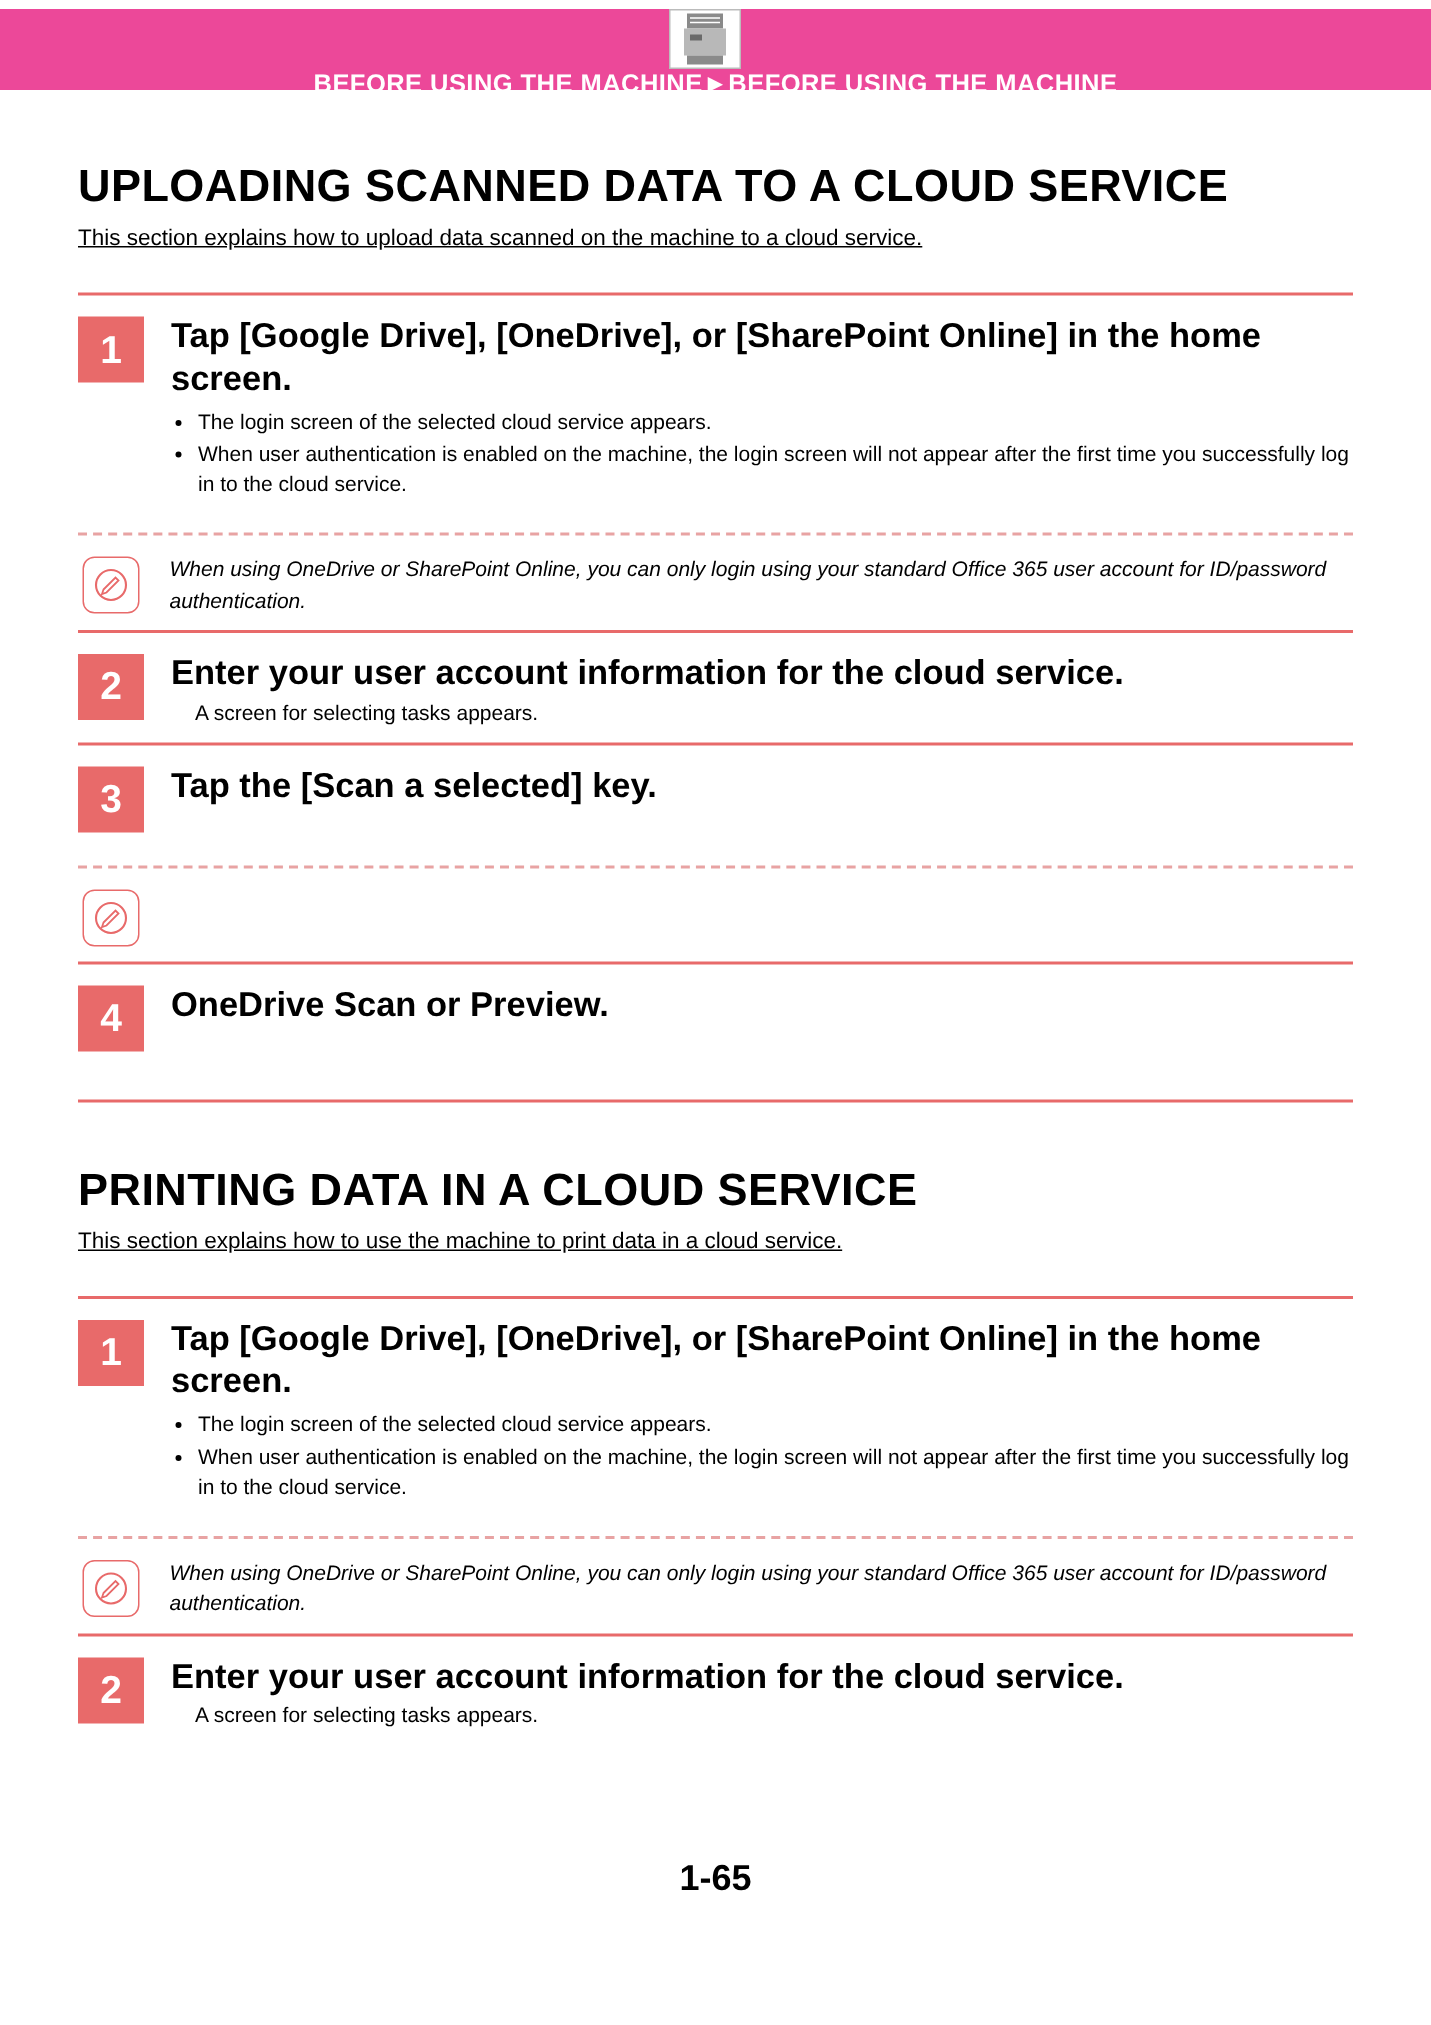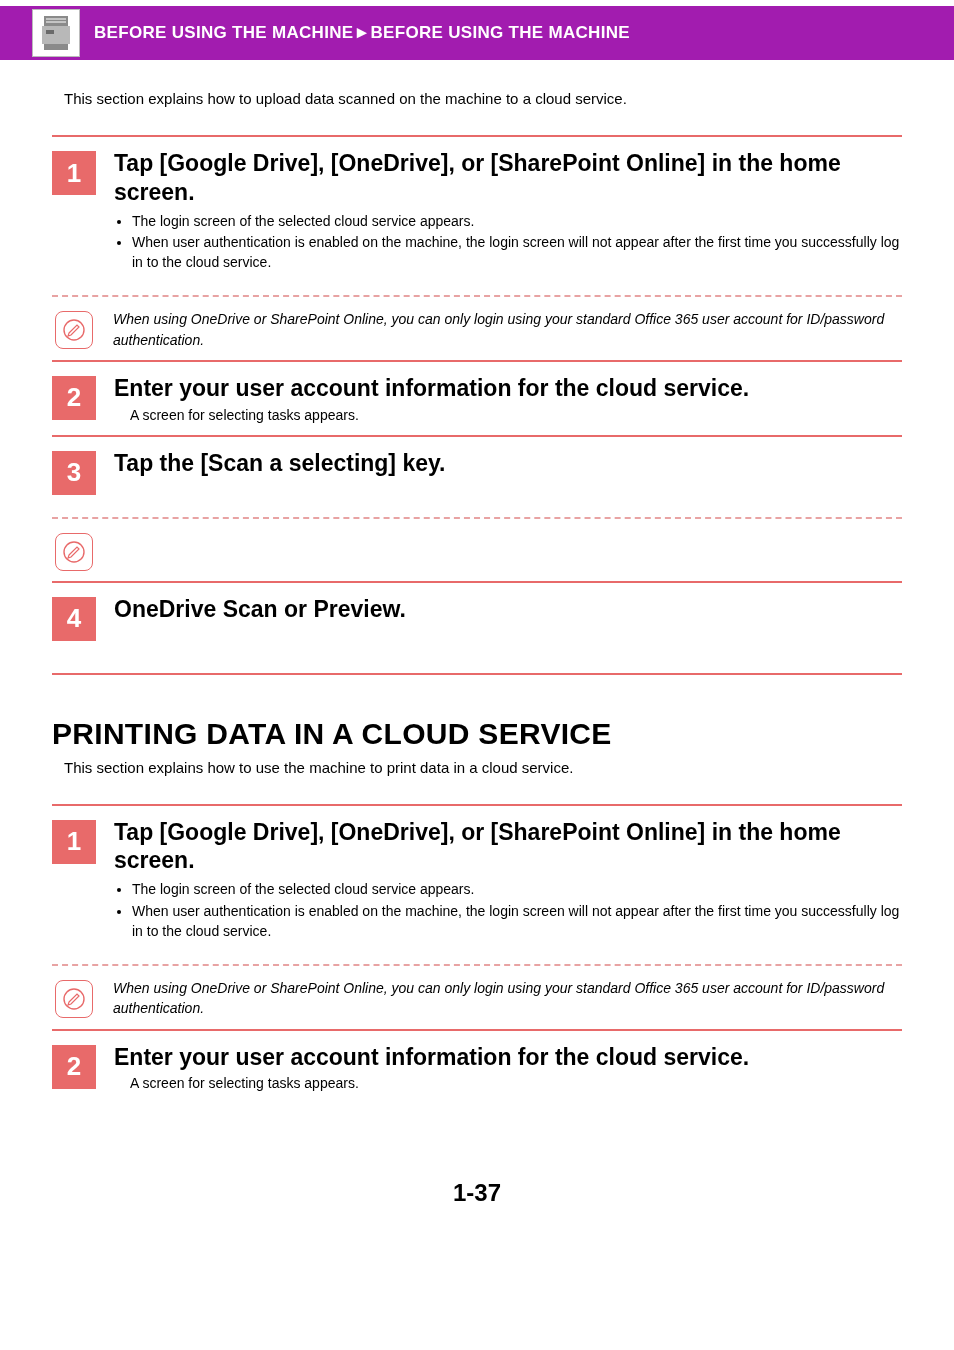--- a/index.html
+++ b/index.html
@@ -4,25 +4,26 @@
 <style>
   * { box-sizing: border-box; }
   html, body { margin: 0; padding: 0; }
   body {
     width: 954px;
     font-family: Arial, Helvetica, sans-serif;
     color: #000;
     background: #fff;
   }
   .header-bar {
-    background: #a21caf;
+    background: #ec4899;
     height: 54px;
     display: flex;
     align-items: center;
     padding: 0 32px;
+    flex-direction: column;
   }
   .header-icon {
     width: 48px;
     height: 48px;
     background: #fff;
     border: 1px solid #bbb;
     margin-right: 14px;
     display: flex;
     align-items: center;
     justify-content: center;
@@ -39,21 +40,22 @@
     padding: 24px 52px 0 52px;
   }
   h1.section-title {
     font-size: 30px;
     font-weight: bold;
     margin: 24px 0 8px 0;
     letter-spacing: 0.3px;
   }
   p.section-intro {
     font-size: 15px;
-    margin: 6px 0 28px 12px;
+    margin: 6px 0 28px 0;
+    text-decoration: underline;
   }
   .step-block {
     border-top: 2px solid #e86a6a;
     padding: 10px 0 12px 0;
   }
   .step-row {
     display: flex;
     align-items: flex-start;
   }
   .step-badge {
@@ -151,20 +153,21 @@
       <line x1="6" y1="8" x2="26" y2="8" stroke="#fff" stroke-width="1"></line>
     </svg>
   </div>
   <div class="breadcrumb">
     <span>BEFORE USING THE MACHINE</span><span>►</span><span>BEFORE USING THE MACHINE</span>
   </div>
 </div>
 
 <div class="content">
 
+  <h1 class="section-title">UPLOADING SCANNED DATA TO A CLOUD SERVICE</h1>
   <p class="section-intro">This section explains how to upload data scanned on the machine to a cloud service.</p>
 
   <div class="step-block">
     <div class="step-row">
       <div class="step-badge">1</div>
       <div class="step-body">
         <div class="step-heading">Tap [Google Drive], [OneDrive], or [SharePoint Online] in the home screen.</div>
         <ul class="step-bullets">
           <li>The login screen of the selected cloud service appears.</li>
           <li>When user authentication is enabled on the machine, the login screen will not appear after the first time you successfully log in to the cloud service.</li>
@@ -190,21 +193,21 @@
         <div class="step-heading">Enter your user account information for the cloud service.</div>
         <p class="step-plain">A screen for selecting tasks appears.</p>
       </div>
     </div>
   </div>
 
   <div class="step-block">
     <div class="step-row">
       <div class="step-badge">3</div>
       <div class="step-body">
-        <div class="step-heading">Tap the [Scan a selecting] key.</div>
+        <div class="step-heading">Tap the [Scan a selected] key.</div>
       </div>
     </div>
   </div>
   <hr class="dashed-sep">
   <div class="note-row">
     <div class="note-icon">
       <svg width="24" height="24" viewBox="0 0 24 24">
         <ellipse cx="12" cy="12" rx="10" ry="10" fill="none" stroke="#e86a6a" stroke-width="1.4"></ellipse>
         <path d="M7 15 L15 7 L17 9 L9 17 L6 18 Z" fill="none" stroke="#e86a6a" stroke-width="1.2"></path>
       </svg>
@@ -252,13 +255,13 @@
       <div class="step-badge">2</div>
       <div class="step-body">
         <div class="step-heading">Enter your user account information for the cloud service.</div>
         <p class="step-plain">A screen for selecting tasks appears.</p>
       </div>
     </div>
   </div>
 
 </div>
 
-<div class="page-num">1-37</div>
+<div class="page-num">1-65</div>
 
 </body></html>

